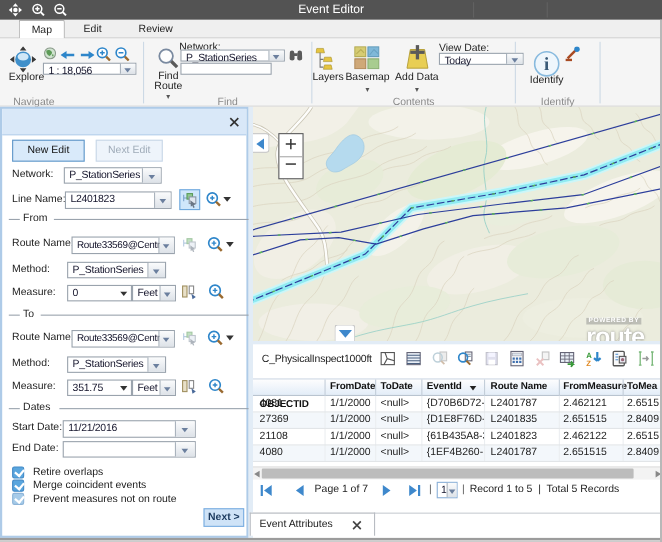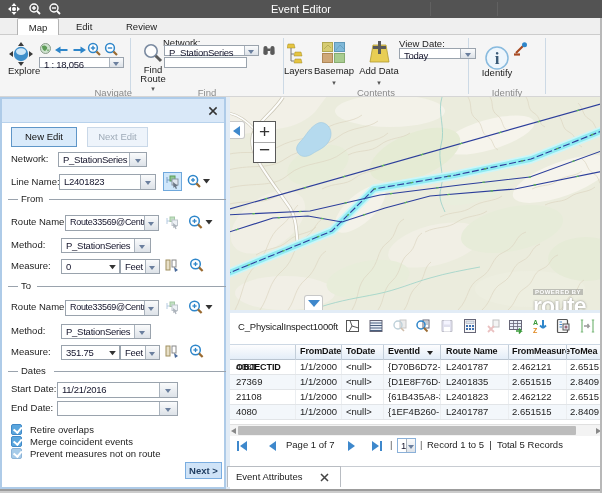--- a/index.html
+++ b/index.html
@@ -46,21 +46,21 @@
     <div class="abs lbl" style="left:126px;top:3px;">Review</div>
   </div>
 
   <div class="abs" style="left:0;top:35px;width:602px;height:62px;background:#f5f5f5;border-bottom:1px solid #d5d5d5;box-sizing:border-box;">
 
     <div class="abs" style="left:130px;top:3px;width:1px;height:56px;background:#ccd9e5;"></div>
     <div class="abs" style="left:283px;top:3px;width:1px;height:56px;background:#ccd9e5;"></div>
     <div class="abs" style="left:468px;top:3px;width:1px;height:56px;background:#ccd9e5;"></div>
     <div class="abs" style="left:545px;top:3px;width:1px;height:56px;background:#ccd9e5;"></div>
 
-    <div class="abs" style="left:2px;top:52px;width:130px;text-align:right;font-size:9.5px;color:#8a8a8a;">Navigate</div>
+    <div class="abs" style="left:12px;top:52px;width:130px;text-align:left;font-size:9.5px;color:#8a8a8a;">Navigate</div>
     <div class="abs" style="left:131px;top:52px;width:152px;text-align:center;font-size:9.5px;color:#8a8a8a;">Find</div>
     <div class="abs" style="left:284px;top:52px;width:184px;text-align:center;font-size:9.5px;color:#8a8a8a;">Contents</div>
     <div class="abs" style="left:469px;top:52px;width:76px;text-align:center;font-size:9.5px;color:#8a8a8a;">Identify</div>
 
     <svg class="abs" style="left:9px;top:7px;" width="24" height="24" viewBox="0 0 24 24">
       <path d="M12 0 L15 4 L9 4 Z M12 24 L15 20 L9 20 Z M0 12 L4 9 L4 15 Z M24 12 L20 9 L20 15 Z" fill="#3a3a3a"></path>
       <circle cx="12" cy="12" r="7.2" fill="#3f8fca"></circle>
       <ellipse cx="12" cy="9.6" rx="5" ry="3.4" fill="#cfe7f7"></ellipse>
     </svg>
     <div class="abs lbl" style="left:8px;top:30px;">Explore</div>

